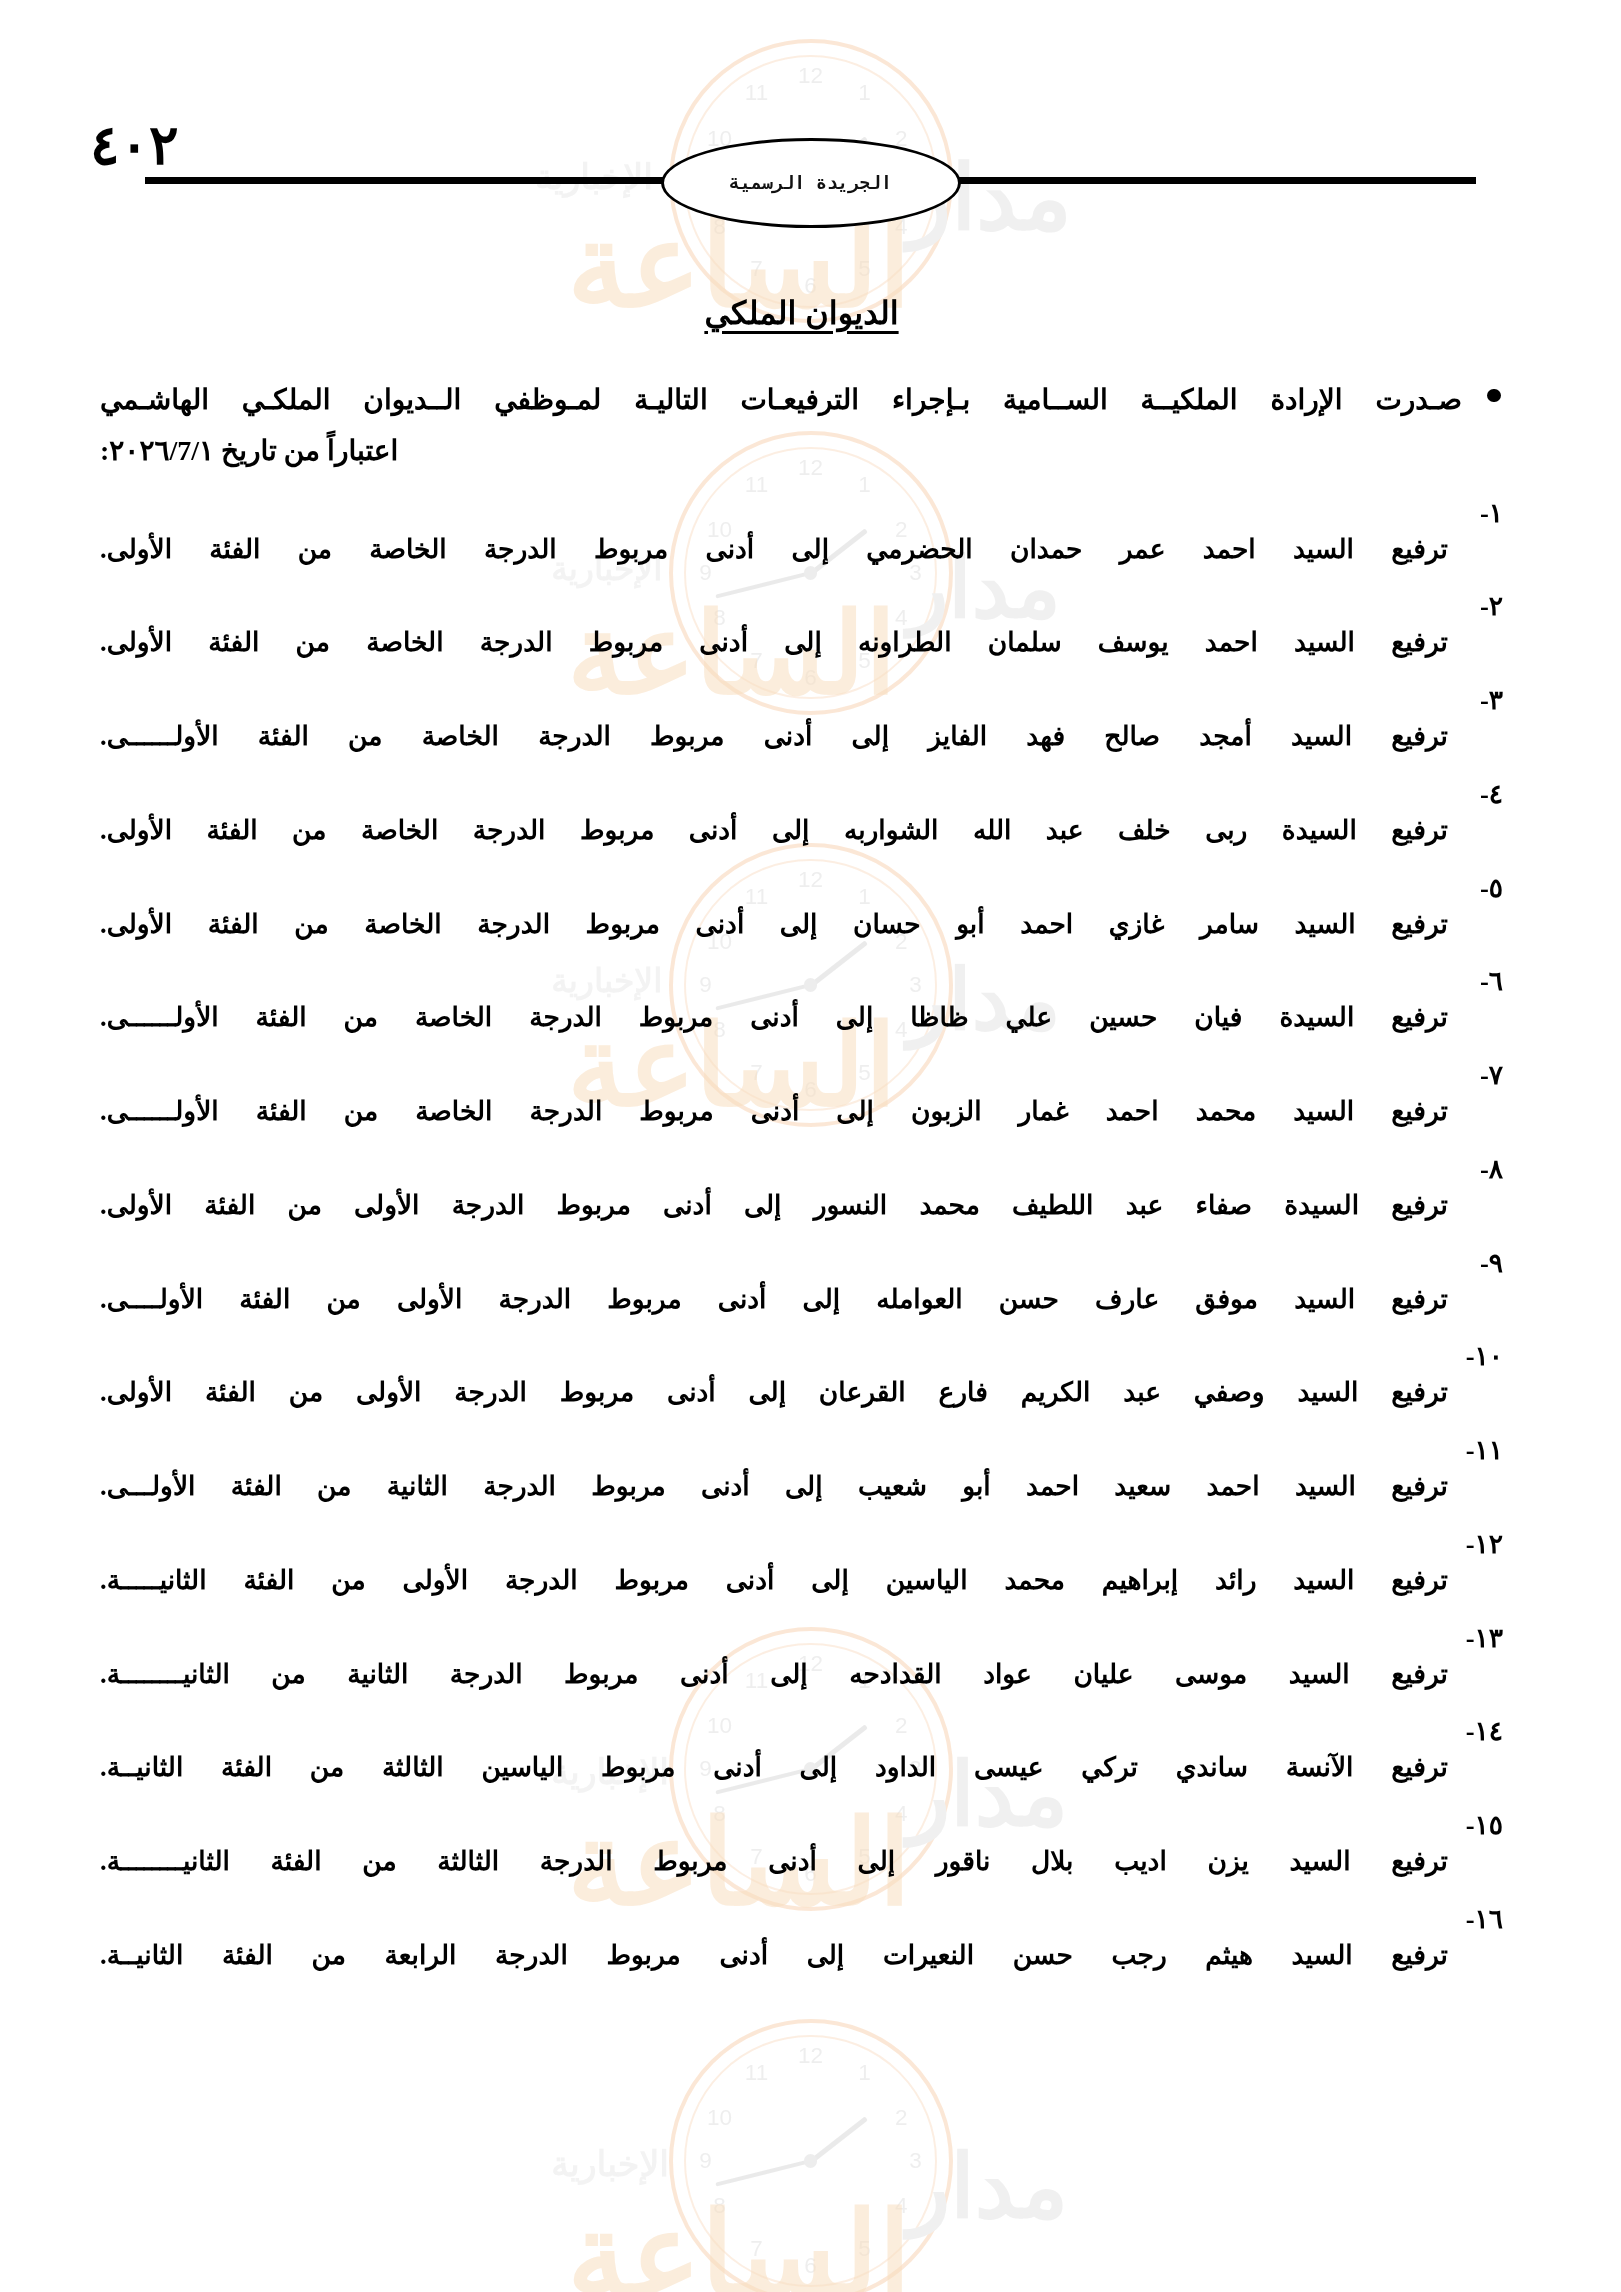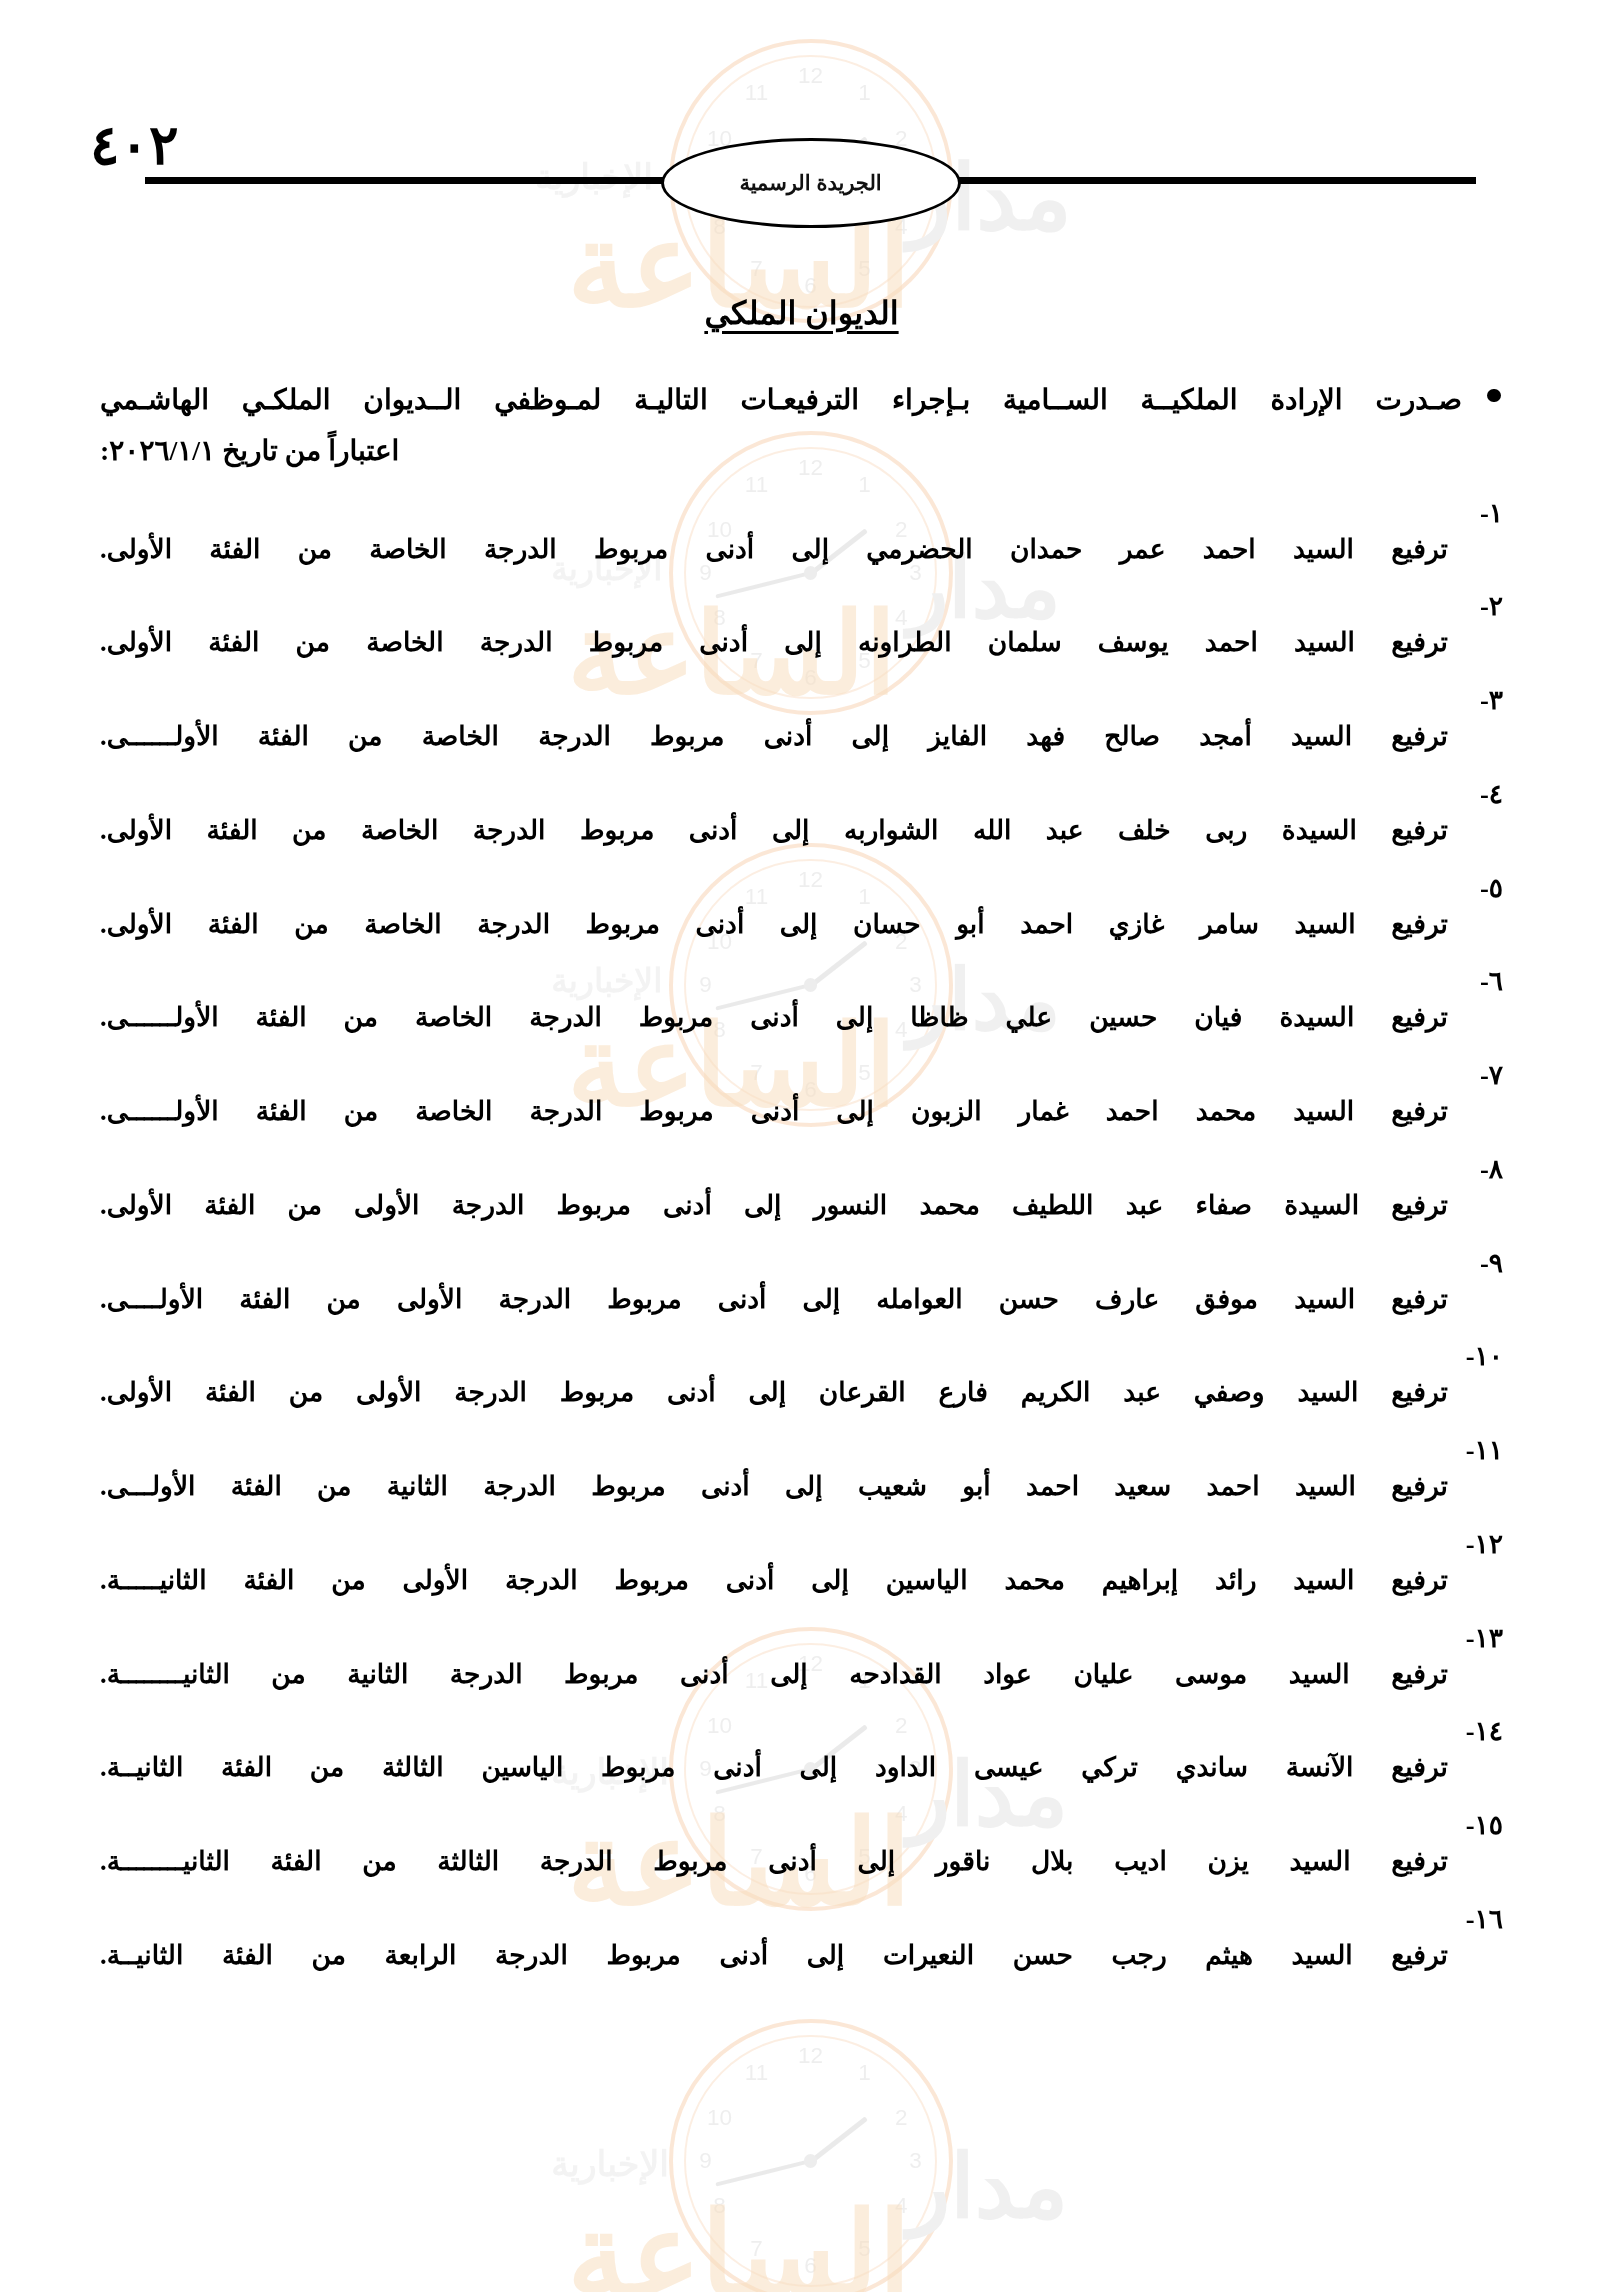--- a/index.html
+++ b/index.html
@@ -131,22 +131,22 @@
     width: 294px;
     height: 84px;
     border: 3.9px solid #000;
     border-radius: 50%;
     background: #fff;
     display: flex;
     align-items: center;
     justify-content: center;
   }
   .header-oval span {
-    font-family: Liberation Sans, sans-serif;
-    font-size: 21px;
+    font-family: Liberation Mono, monospace;
+    font-size: 18px;
     font-weight: bold;
     color: #111;
   }
   .page-number {
     position: absolute;
     top: 113px;
     left: 90px;
     font-family: "Liberation Sans", sans-serif;
     font-size: 55px;
     font-weight: bold;
@@ -365,21 +365,21 @@
     </div>
   </div>
   <div class="page-number">٤٠٢</div>
 
   <div class="content">
     <h1 class="section-title">الديوان الملكي</h1>
 
     <p class="intro">
       <span class="bullet"></span>
       <span>صـدرت الإرادة الملكيــة الســامية بـإجراء الترفيعـات التاليـة لمـوظفي الــديوان الملكـي الهاشـمي</span>
-      <span class="line2">اعتباراً من تاريخ ٢٠٢٦/١/١:</span>
+      <span class="line2">اعتباراً من تاريخ ٢٠٢٦/7/١:</span>
     </p>
 
     <ol class="items">
       <li><span class="idx">١-</span><span class="txt">ترفيع السيد احمد عمر حمدان الحضرمي إلى أدنى مربوط الدرجة الخاصة من الفئة الأولى.</span></li>
       <li><span class="idx">٢-</span><span class="txt">ترفيع السيد احمد يوسف سلمان الطراونه إلى أدنى مربوط الدرجة الخاصة من الفئة الأولى.</span></li>
       <li><span class="idx">٣-</span><span class="txt">ترفيع السيد أمجد صالح فهد الفايز إلى أدنى مربوط الدرجة الخاصة من الفئة الأولــــــى.</span></li>
       <li><span class="idx">٤-</span><span class="txt">ترفيع السيدة ربى خلف عبد الله الشواربه إلى أدنى مربوط الدرجة  الخاصة من الفئة الأولى.</span></li>
       <li><span class="idx">٥-</span><span class="txt">ترفيع السيد سامر غازي احمد أبو حسان إلى أدنى مربوط الدرجة الخاصة من الفئة الأولى.</span></li>
       <li><span class="idx">٦-</span><span class="txt">ترفيع السيدة فيان حسين علي ظاظا إلى أدنى مربوط الدرجة الخاصة من الفئة الأولــــــى.</span></li>
       <li><span class="idx">٧-</span><span class="txt">ترفيع السيد محمد احمد غمار الزبون إلى أدنى مربوط الدرجة الخاصة من الفئة الأولــــــى.</span></li>

